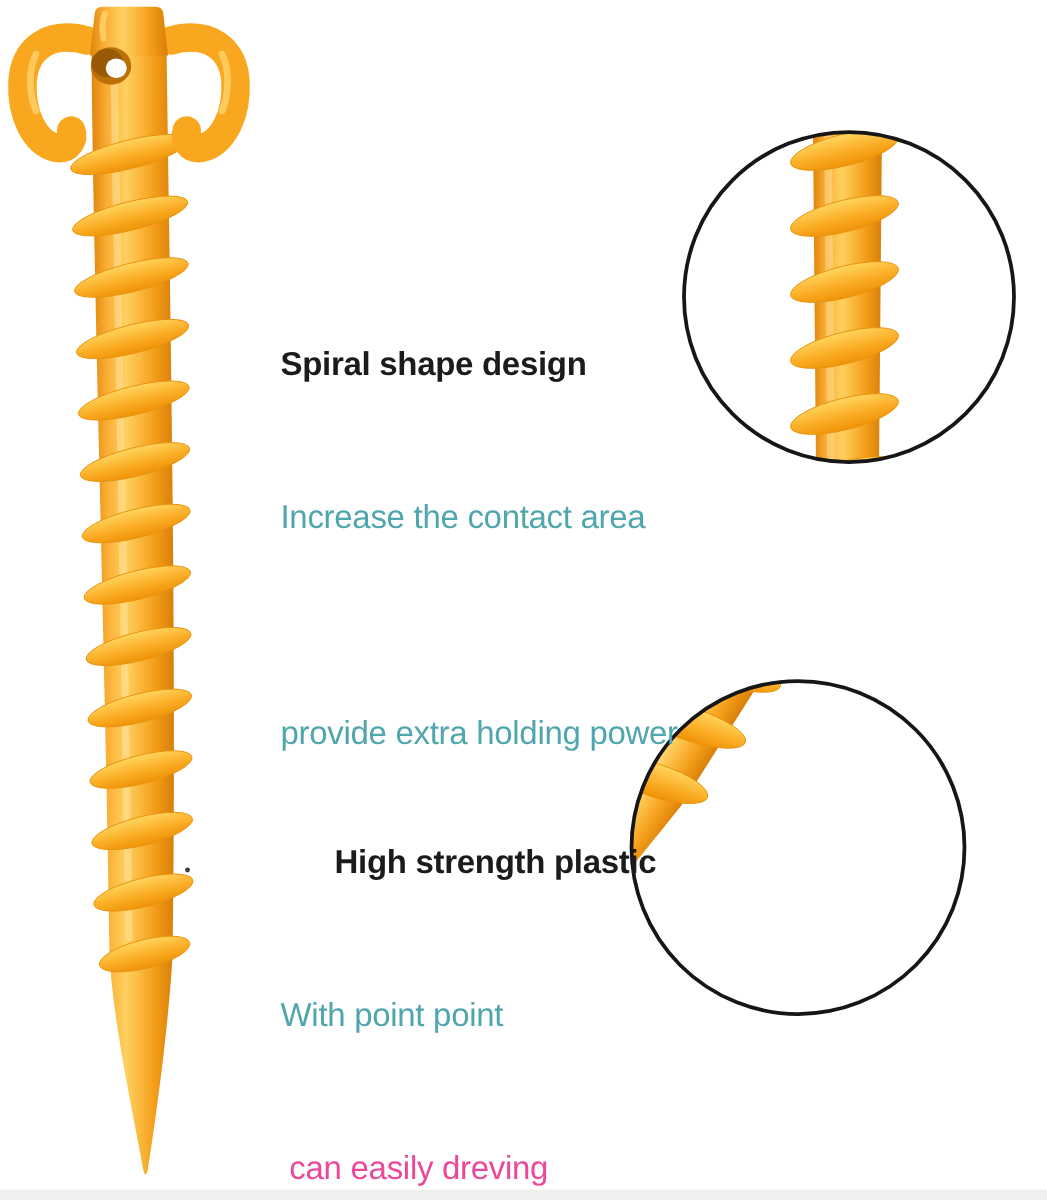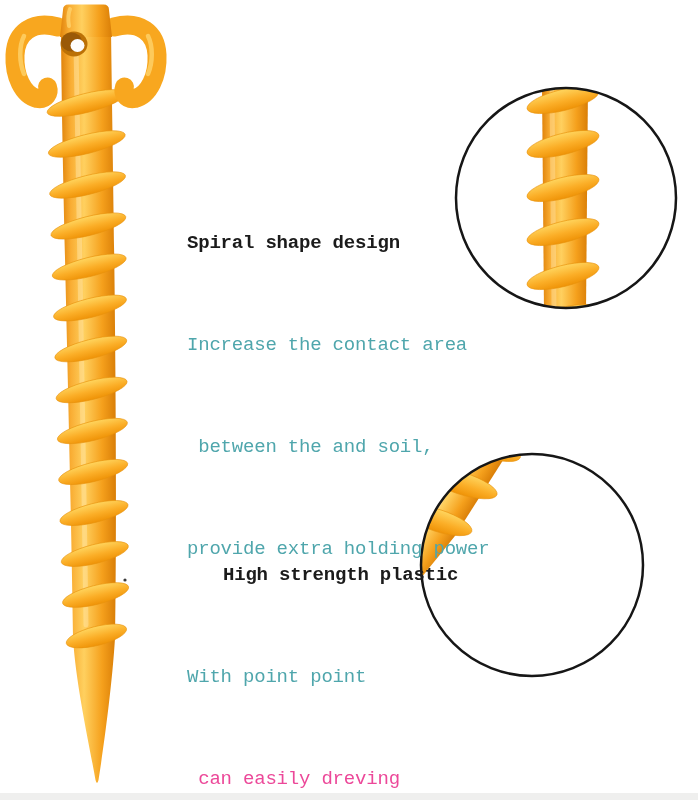--- a/index.html
+++ b/index.html
@@ -14,25 +14,24 @@
     width: 698px; height: 800px;
     background: #ffffff;
   }
   .stake-svg {
     position: absolute;
     left: 0; top: 0;
     width: 698px; height: 800px;
   }
   .note {
     position: absolute;
-    font-size: 19px;
+    font-size: 22px;
     line-height: 34px;
     white-space: pre;
     letter-spacing: -0.2px;
-    font-family: Liberation Mono, monospace;
   }
   .note .heading {
     font-weight: 700;
     color: #1b1b1b;
   }
   .note .line {
     font-weight: 400;
     color: #4FA6AC;
   }
   .note1 { left: 187px; top: 158px; }
@@ -147,22 +146,21 @@
       </g>
       <circle cx="532" cy="565" r="111" fill="none" stroke-width="2.5" stroke="#161616"></circle>
     </g>
 
     <rect x="0" y="793" width="698" height="7" fill="#efefee"></rect>
   </svg>
 
   <div class="note note1">
     <div class="heading" style="color: rgb(27, 27, 27);">Spiral shape design</div>
     <div class="line" style="color: rgb(79, 166, 172);">Increase the contact area</div>
-    <div class="line" style="color: rgb(79, 166, 172);"> between the and soil,</div>
-    <div class="line" style="color: rgb(79, 166, 172);">provide extra holding power</div>
+    <div class="line" style="color: rgb(79, 166, 172); margin-top: 42px;">provide extra holding power</div>
   </div>
 
   <div class="note note2">
     <div class="heading" style="color: rgb(27, 27, 27); margin-left: 36px;">High strength plastic</div>
     <div class="line" style="color: rgb(79, 166, 172);">With point point</div>
     <div class="line" style="color: #ec4899;"> can easily dreving</div>
     
     
   </div>
 

